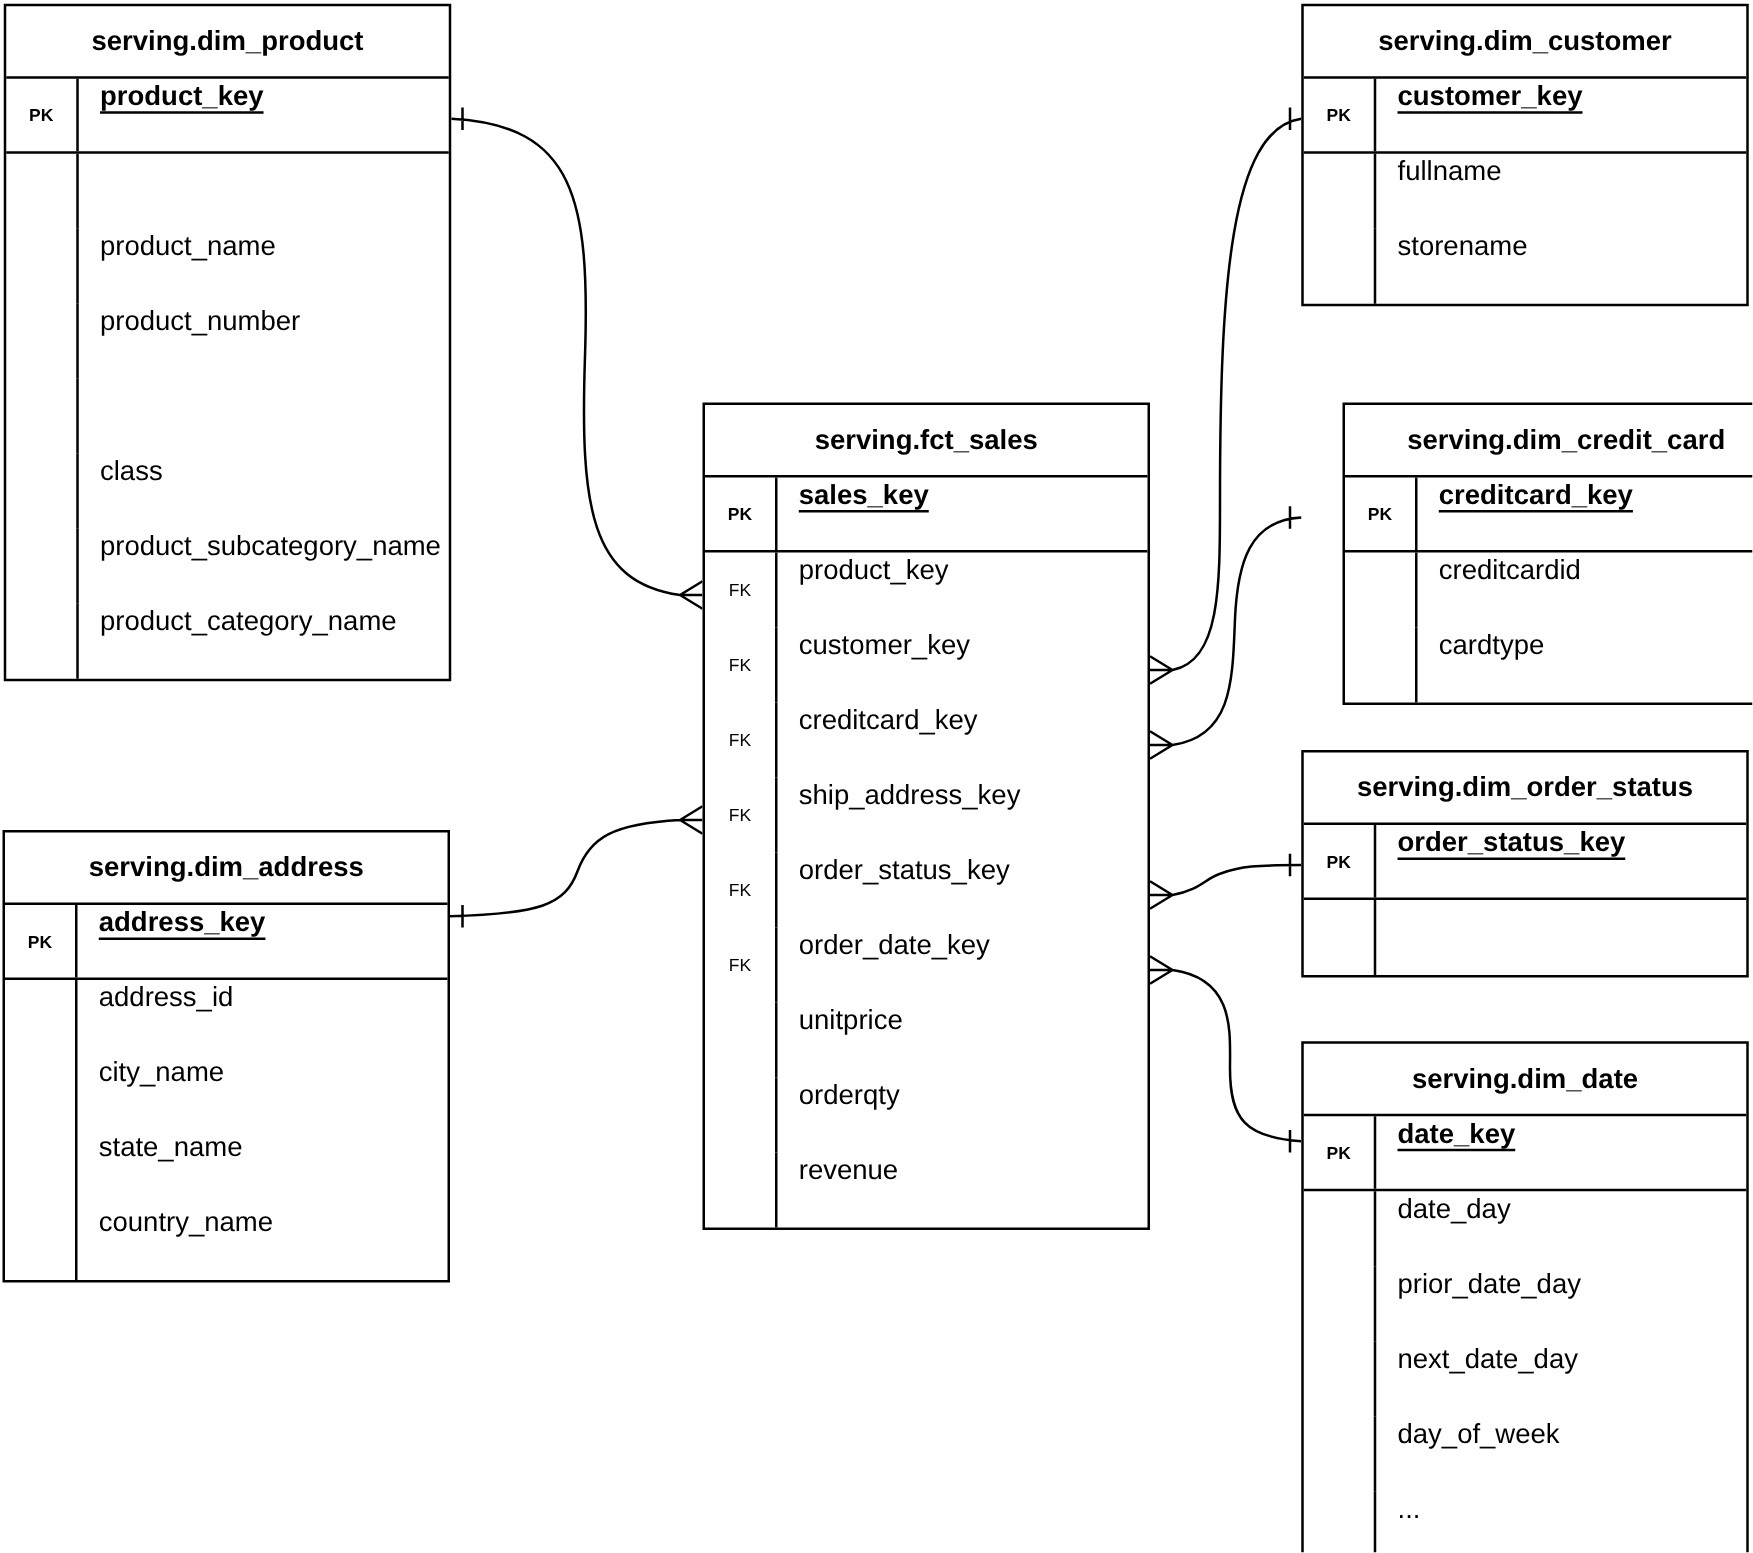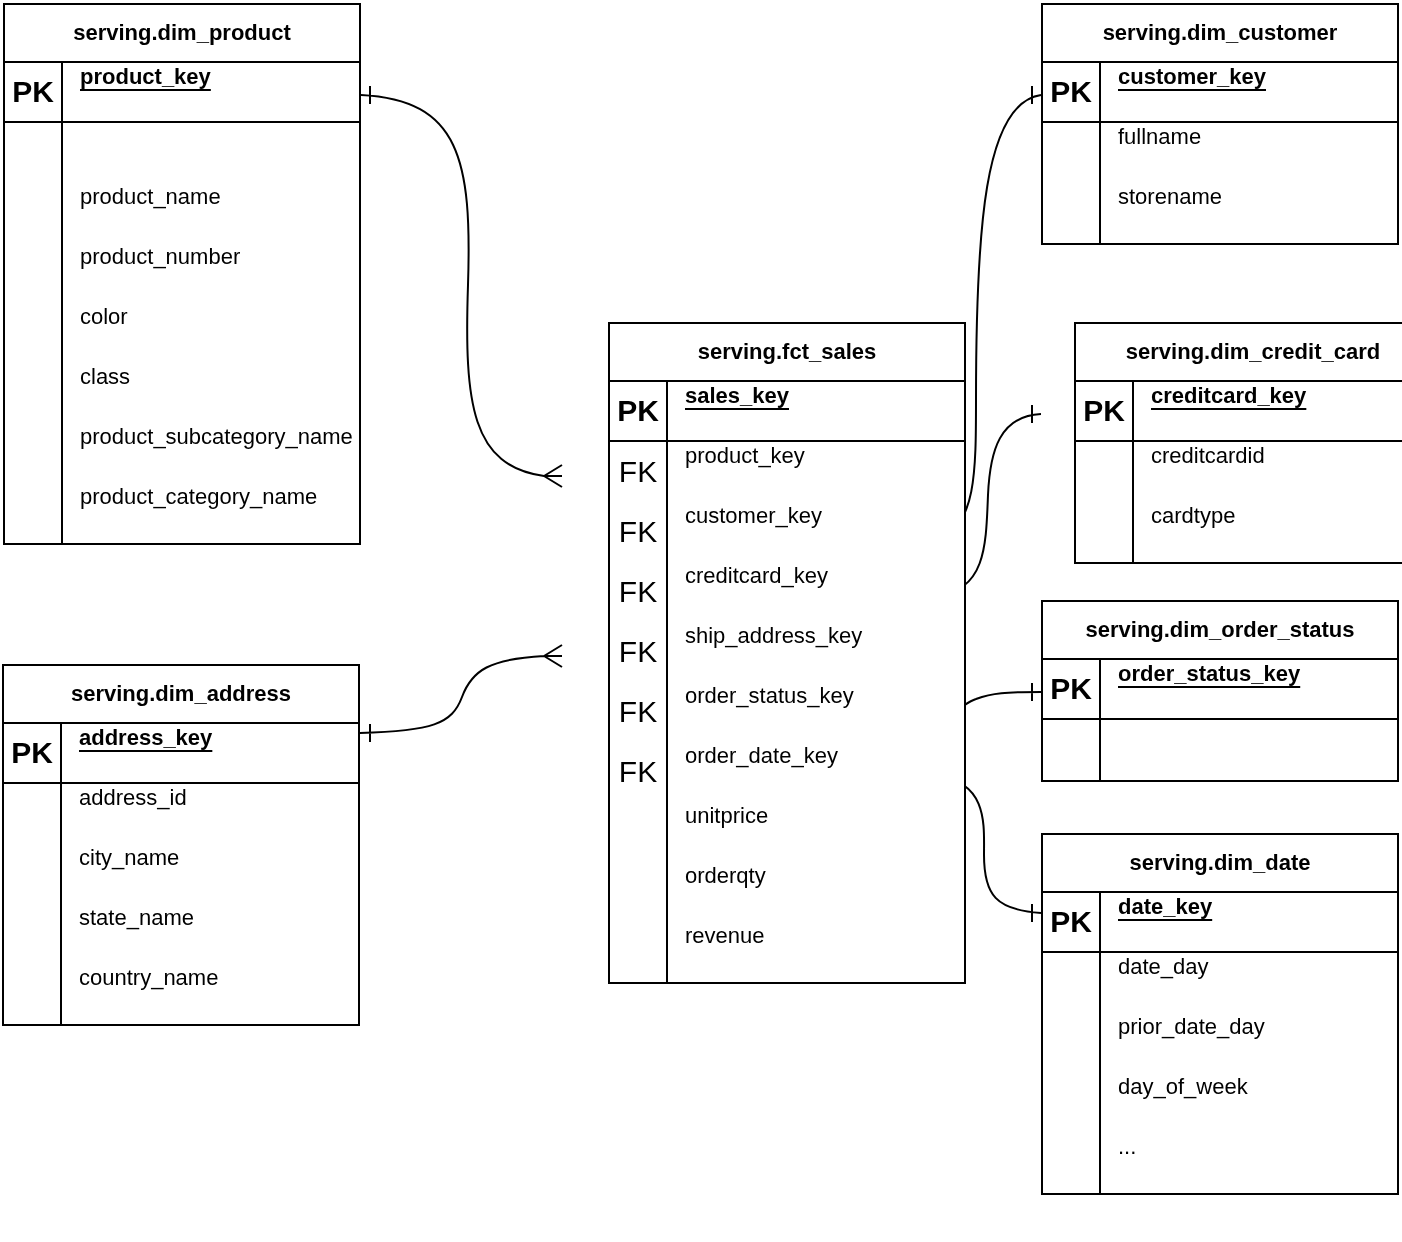--- a/index.html
+++ b/index.html
@@ -24,21 +24,21 @@
     display:flex;align-items:center;justify-content:center;
     font-weight:bold;font-size:22px;
     box-sizing:border-box;
   }
   .row{display:flex;height:60px;box-sizing:border-box;}
   .pk-row{border-bottom:2px solid #000;}
   .keycol{
     width:58px;flex:none;
     border-right:2px solid #000;
     display:flex;align-items:center;justify-content:center;
-    font-size:30px;
+    font-size:14px;
     box-sizing:border-box;
   }
   .pk-badge-cell{font-weight:bold;}
   .fieldcol{
     flex:1;
     display:flex;align-items:flex-start;
     padding-left:17px;padding-right:6px;
     font-size:22px;line-height:27px;
     overflow-wrap:anywhere;
     box-sizing:border-box;
@@ -92,21 +92,20 @@
     <div class="row">
         <div class="keycol"></div>
         <div class="fieldcol">product_name</div>
       </div>
     <div class="row">
         <div class="keycol"></div>
         <div class="fieldcol">product_number</div>
       </div>
     <div class="row">
         <div class="keycol"></div>
-        <div class="fieldcol">color</div>
       </div>
     <div class="row">
         <div class="keycol"></div>
         <div class="fieldcol">class</div>
       </div>
     <div class="row">
         <div class="keycol"></div>
         <div class="fieldcol">product_subcategory_name</div>
       </div>
     <div class="row">
@@ -126,21 +125,21 @@
     <div class="row">
         <div class="keycol"></div>
         <div class="fieldcol">fullname</div>
       </div>
     <div class="row">
         <div class="keycol"></div>
         <div class="fieldcol">storename</div>
       </div>
   </div>
 
-  <div class="entity" style="left:562px;top:322px;margin-left:46px;">
+  <div class="entity" style="left:562px;top:322px;">
     <div class="entity-title">serving.fct_sales</div>
     <div class="row pk-row">
       <div class="keycol pk-badge-cell">PK</div>
       <div class="fieldcol">
           <span class="pk-name">sales_key</span>
         </div>
     </div>
     <div class="row">
         <div class="keycol">FK</div>
         <div class="fieldcol">product_key</div>
@@ -221,20 +220,24 @@
     <div class="row">
         <div class="keycol"></div>
         <div class="fieldcol">date_day</div>
       </div>
     <div class="row">
         <div class="keycol"></div>
         <div class="fieldcol">prior_date_day</div>
       </div>
     <div class="row">
         <div class="keycol"></div>
+        <div class="fieldcol">next_date_day</div>
+      </div>
+    <div class="row">
+        <div class="keycol"></div>
         <div class="fieldcol">day_of_week</div>
       </div>
     <div class="row">
         <div class="keycol"></div>
         <div class="fieldcol">...</div>
       </div>
   </div>
 
   <div class="entity" style="left:2px;top:641px;margin-top:23px;">
     <div class="entity-title">serving.dim_address</div>

